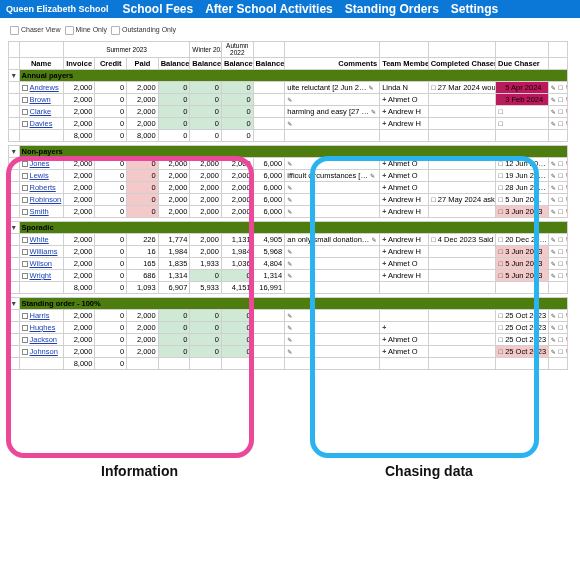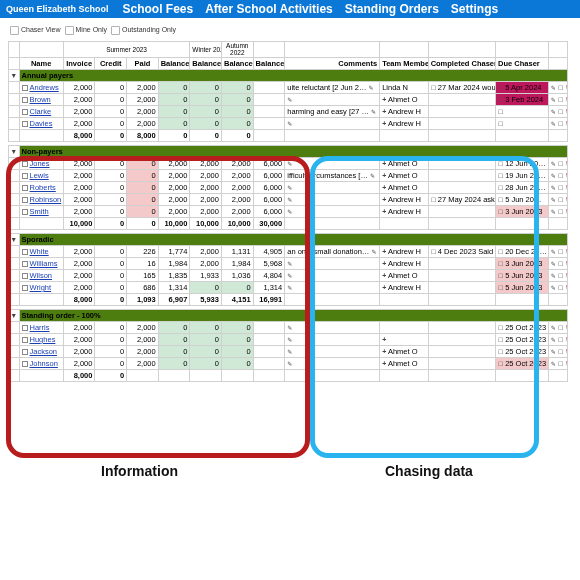--- a/index.html
+++ b/index.html
@@ -36,30 +36,30 @@
 
   .pencil, .trash, .box { display:inline-block; width:5px; height:5px; }
   .pencil::before { content: "\270E"; font-size:6px; color:#555; }
   .trash::before  { content: "\1F5D1"; font-size:6px; color:#a33; }
   .box::before    { content: "\2610"; font-size:6px; color:#555; }
   .plus::before   { content: "+"; font-size:7px; color:#444; font-weight:bold;}
   .tri::before    { content: "\25BE"; font-size:8px; color:#444; }
 
   
   .frame { position: absolute; border-radius: 18px; pointer-events: none; }
-  .frame.dark { border: 5px solid #b91c1c; left: 6px; top: 156px; width: 304px; height: 302px; }
+  .frame.dark { border: 5px solid #ec4899; left: 6px; top: 156px; width: 248px; height: 302px; }
   .frame.light { border: 5px solid #29b4f0; left: 310px; top: 156px; width: 229px; height: 302px; }
   .caption { position: absolute; bottom: -26px; font-size: 14px; font-weight: bold; color:#111; }
   .frame.dark .caption { left: 90px; }
   .frame.light .caption { left: 70px; }
 
   .super { font-size:6.5px; text-align:center; }
   .super td { border-bottom: none; }
   .hdr td { font-weight:bold; text-align:center; border-top:none;}
-  tr.totals td { font-weight: bold; }
+  tr.totals td { font-weight: normal; }
 </style>
 </head>
 <body>
 
 <div class="topbar">
   <span class="school">Queen Elizabeth School</span>
   <span class="navlink">School Fees</span>
   <span class="navlink">After School Activities</span>
   <span class="navlink">Standing Orders</span>
   <span class="navlink">Settings</span>
@@ -285,36 +285,20 @@
       <td class="num ">2,000</td>
       <td class="num ">2,000</td>
       <td class="num ">2,000</td>
       <td class="num">6,000</td>
       <td><span class="pencil"></span></td>
       <td><span class="plus"></span> Andrew H</td>
       <td></td>
       <td class="pink"><span class="box"></span> 3 Jun 2023</td>
       <td><span class="pencil"></span> <span class="box"></span> <span class="trash"></span> </td>
         </tr>
-        <tr class="totals">
-          <td></td>
-          <td></td>
-    <td class="num">10,000</td>
-          <td class="num">0</td>
-          <td class="num">0</td>
-    <td class="num">10,000</td>
-          <td class="num">10,000</td>
-          <td class="num">10,000</td>
-    <td class="num">30,000</td>
-          <td></td>
-          <td></td>
-          <td></td>
-          <td></td>
-          <td></td>
-        </tr>
         <tr>
           <td colspan="14" style="height:4px;border:none"></td>
         </tr>
         <tr>
           <td class="exp"><span class="tri"></span></td>
     <td class="sec" colspan="13">Sporadic</td>
         </tr>
         <tr>
       <td></td>
       <td class="name"><span class="cb"></span><a>White</a></td>

